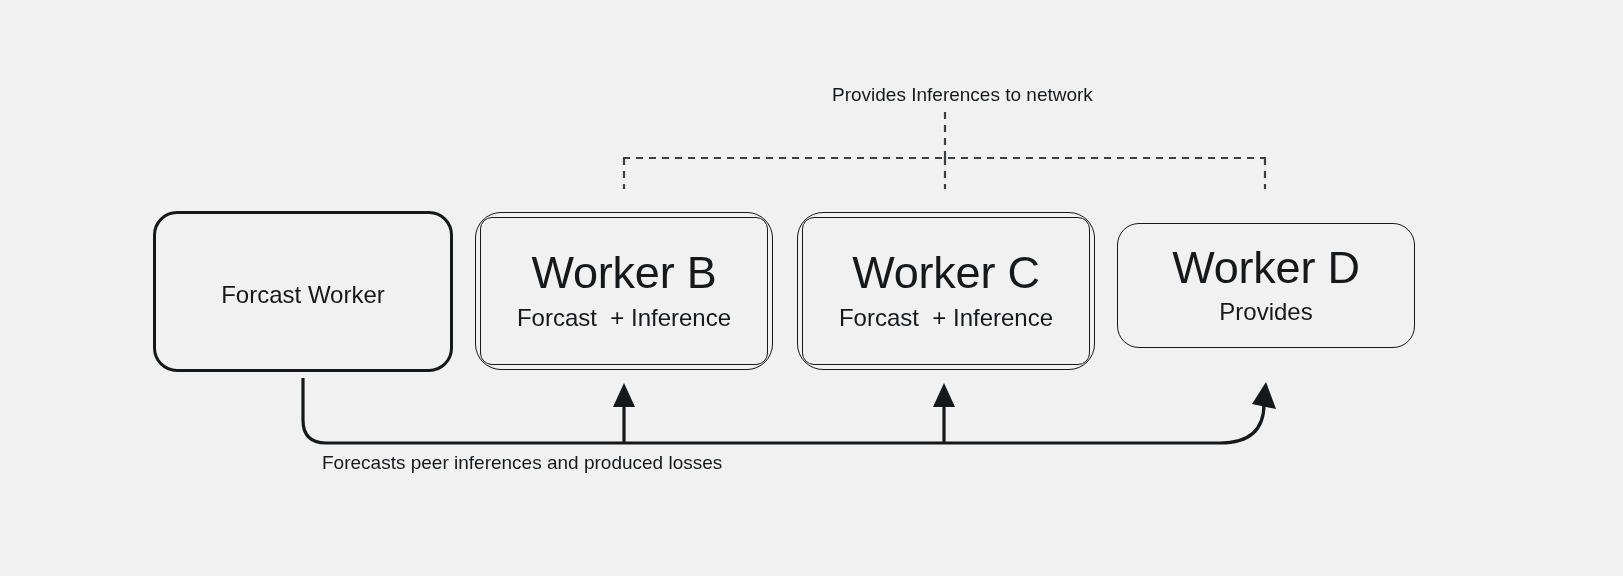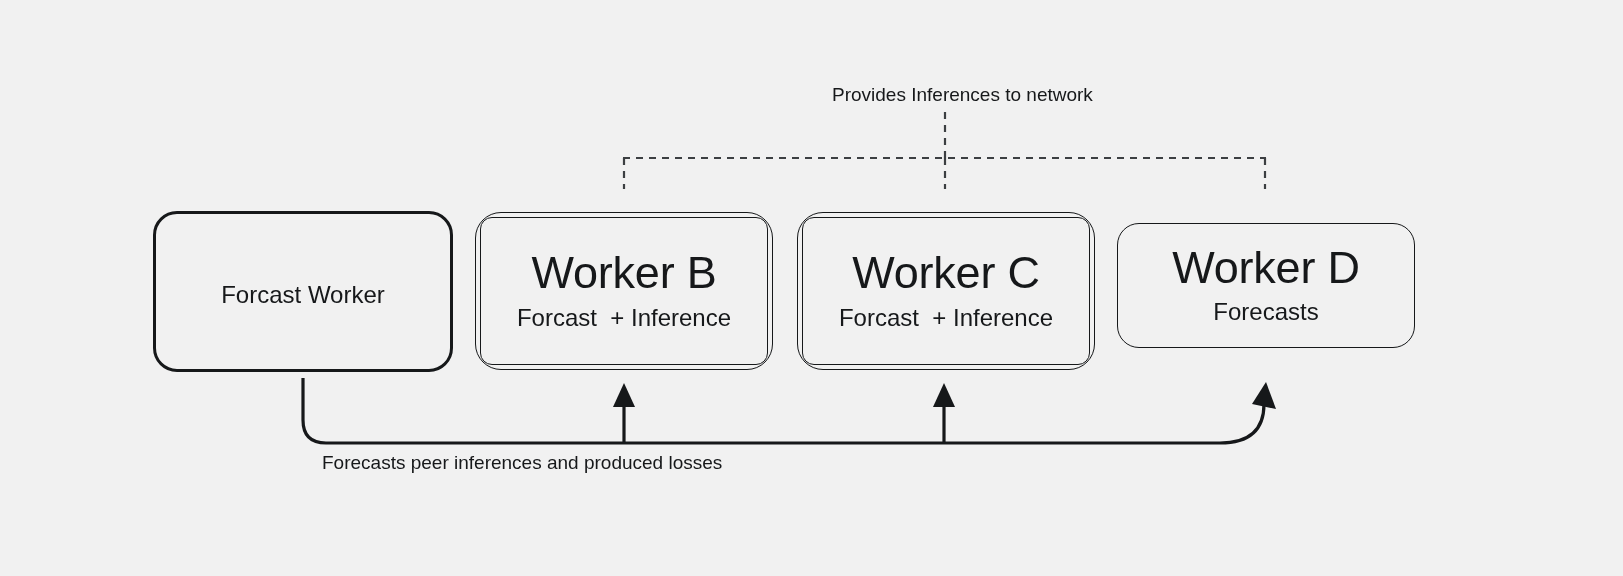--- a/index.html
+++ b/index.html
@@ -161,20 +161,20 @@
     <div class="subtitle">Forcast  + Inference</div>
   </div>
 
   <div class="node" id="node-c">
     <div class="title">Worker C</div>
     <div class="subtitle">Forcast  + Inference</div>
   </div>
 
   <div class="node" id="node-d">
     <div class="title">Worker D</div>
-    <div class="subtitle">Forecasts</div>
+    <div class="subtitle">Provides</div>
   </div>
 
   <div class="edge-label" id="label-top">Provides Inferences to network</div>
 
   <div class="edge-label" id="label-bottom">Forecasts peer inferences and produced losses</div>
 
 </div>
 
 </body></html>

